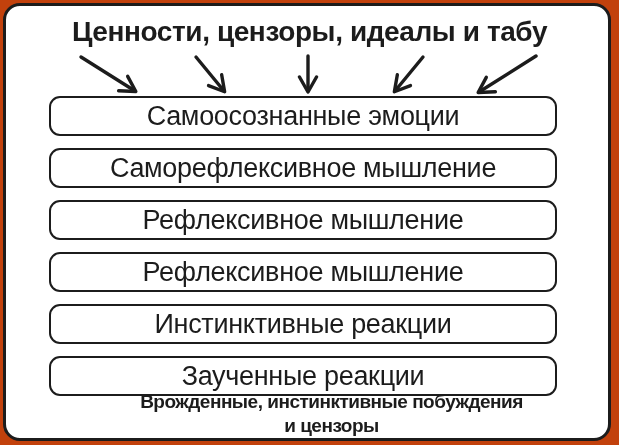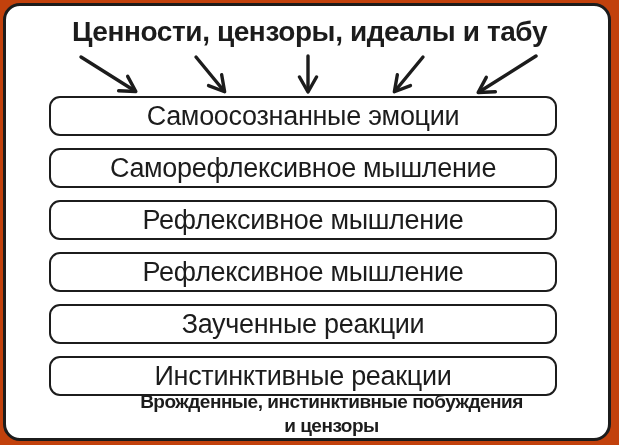--- a/index.html
+++ b/index.html
@@ -93,22 +93,22 @@
     </g>
   </svg>
 
   <div class="top-label">Ценности, цензоры, идеалы и табу</div>
 
   <div class="stack">
     <div class="level">Самоосознанные эмоции</div>
     <div class="level">Саморефлексивное мышление</div>
     <div class="level">Рефлексивное мышление</div>
     <div class="level">Рефлексивное мышление</div>
+    <div class="level">Инстинктивные реакции</div>
     <div class="level">Заученные реакции</div>
-    <div class="level">Инстинктивные реакции</div>
   </div>
 
   <div class="bottom-label">
     <div>Врожденные, инстинктивные побуждения</div>
     <div>и цензоры</div>
   </div>
 
 </div>
 
 </body></html>

